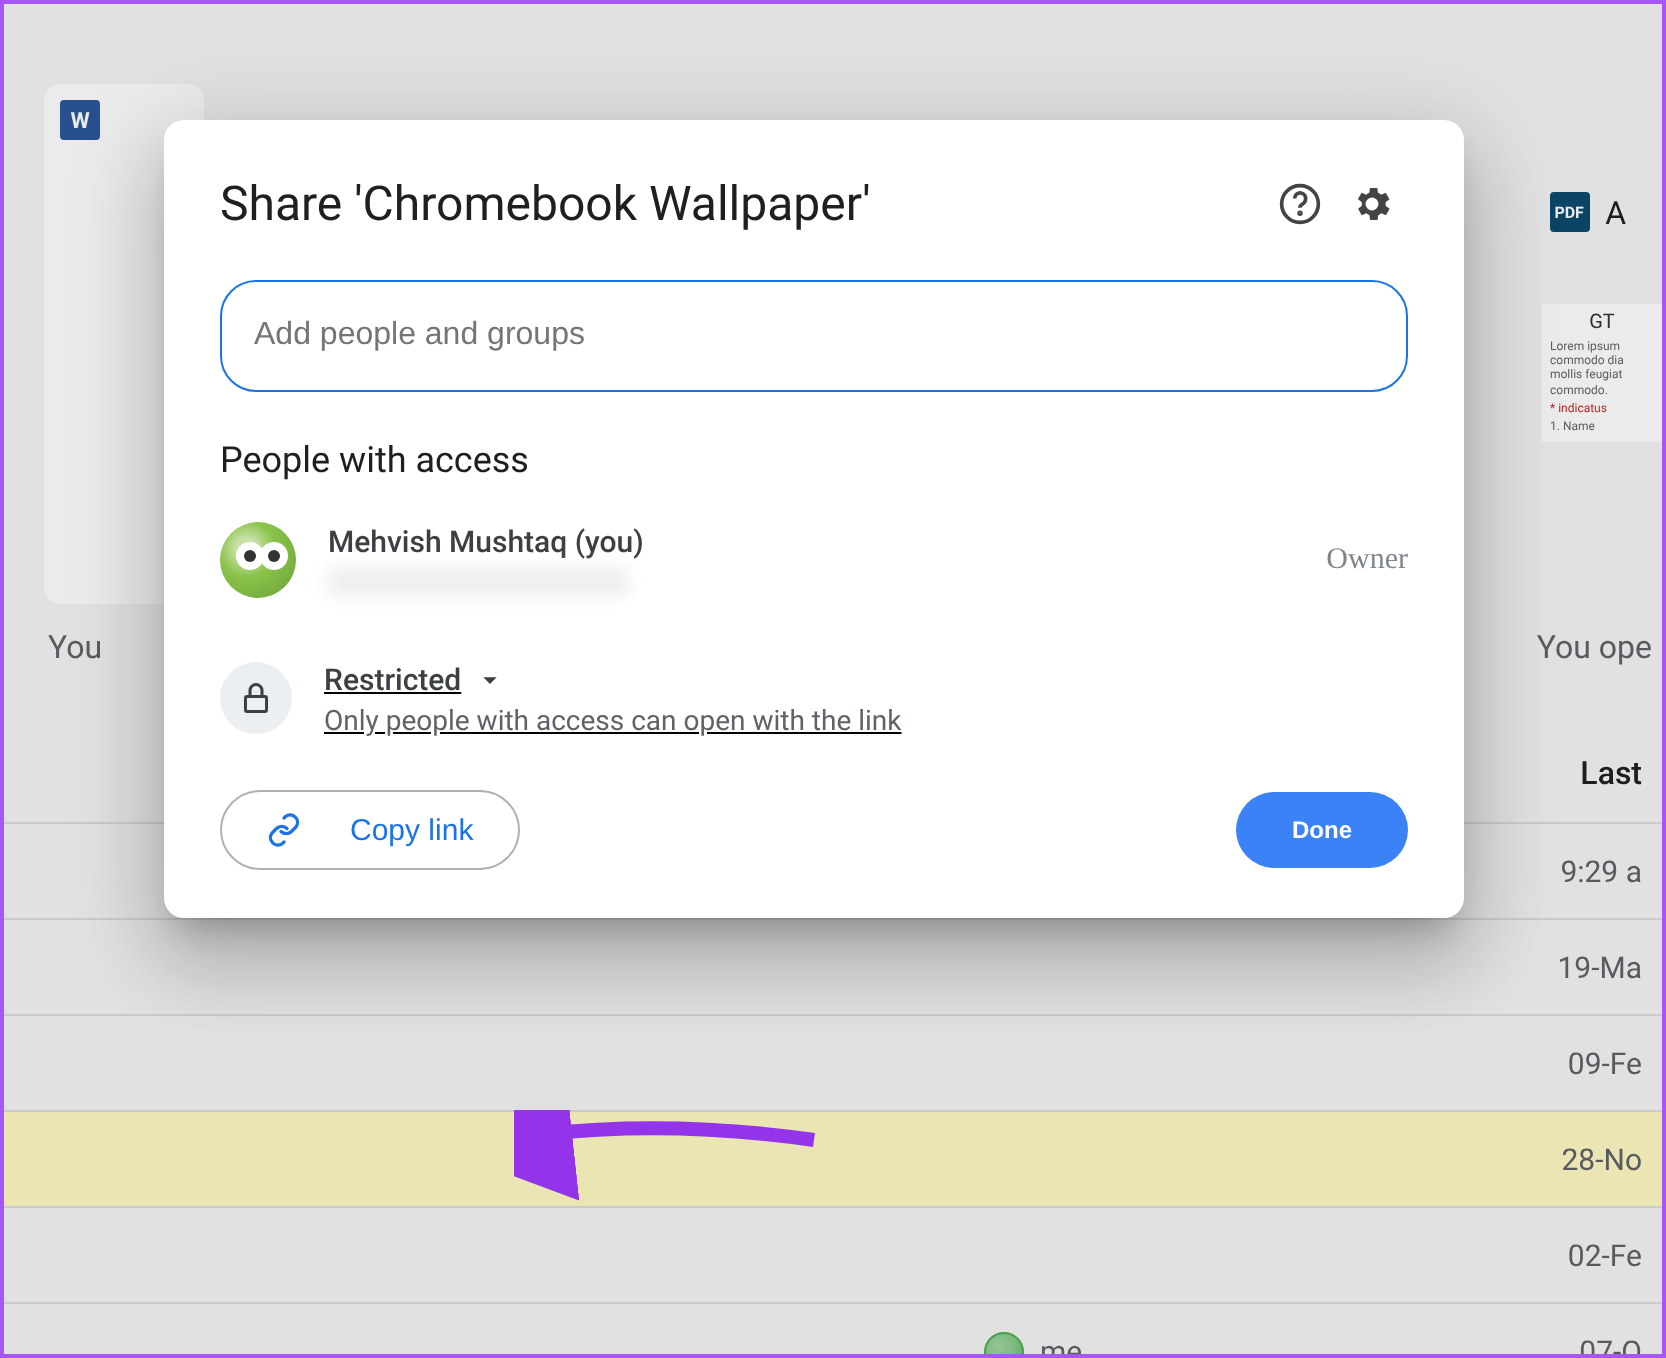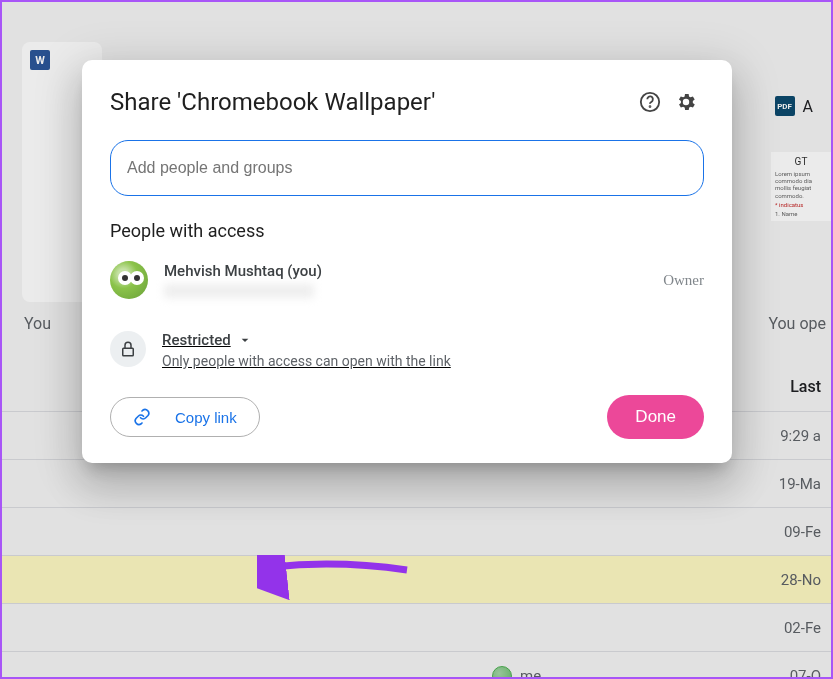--- a/index.html
+++ b/index.html
@@ -60,21 +60,21 @@
     .access-row { display:flex; align-items:flex-start; padding: 6px 0; margin-bottom: 20px;}
     .lock-circle { width: 36px; height: 36px; border-radius: 50%; background: #eceff1; display:flex; align-items:center; justify-content:center; margin-right: 16px;}
     .lock-circle svg { width: 18px; height: 18px; color: #3c4043;}
     .access-info { flex:1;text-decoration:underline; }
     .access-label { font-size: 15px; color: #3c4043; font-weight: 500; display:flex; align-items:center; gap:6px; cursor:pointer;}
     .access-label svg { width:16px; height:16px; color:#3c4043;}
     .access-desc { font-size: 14px; color: #5f6368; margin-top: 4px; }
     .modal-footer { display:flex; align-items:center; justify-content:space-between; margin-top: 10px;}
     .copy-btn { display:flex; align-items:flex-end; gap: 24px; border: 1px solid #b0b0b0; border-radius: 22px; padding: 10px 22px; background:#fff; color: #1a73e8; font-size: 15px; font-weight: 500; cursor:pointer;}
     .copy-btn svg { width: 18px; height: 18px; }
-    .done-btn { background: #ec4899; color: #fff; border:none; border-radius: 22px; padding: 12px 28px; font-size: 17px; font-weight: 400; cursor:pointer;}
+    .done-btn { background: #3b82f6; color: #fff; border:none; border-radius: 22px; padding: 12px 28px; font-size: 12px; font-weight: 700; cursor:pointer;}
     .arrow { position:absolute; top: 553px; left: 255px; pointer-events:none;}
   </style>
 </head>
 <body>
 
 <div class="backdrop">
   <div class="bg-cards">
     <div class="bg-card">
       <div class="bg-icon-w">W</div>
     </div>

